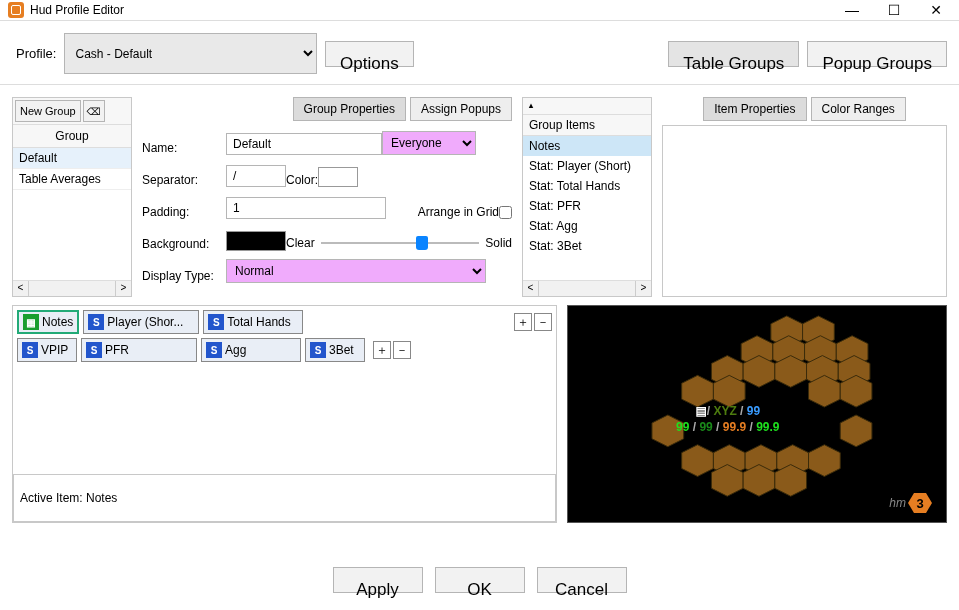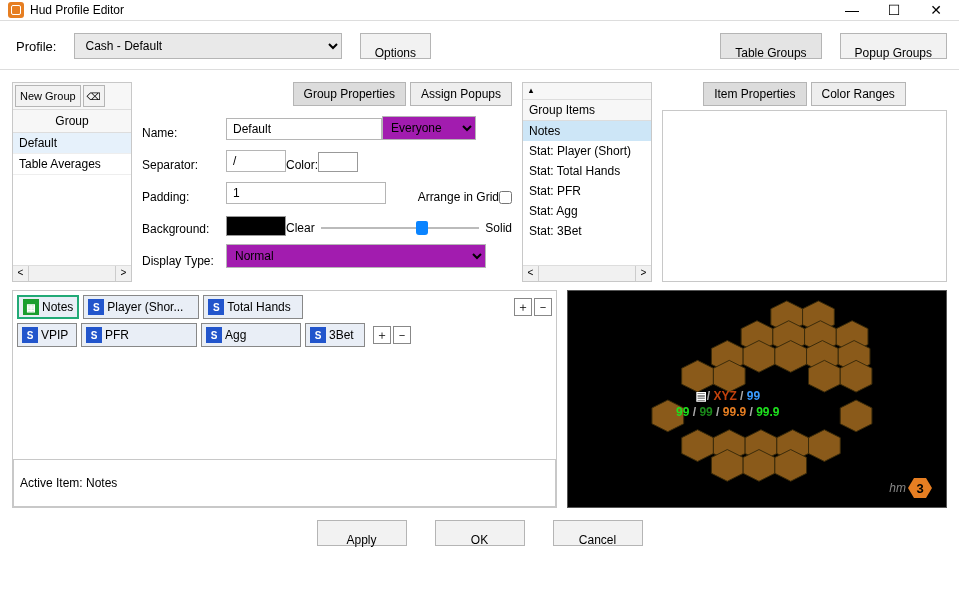--- a/index.html
+++ b/index.html
@@ -6,24 +6,24 @@
 body { background: #fff; width: 959px; height: 610px; overflow: hidden; }
 
 
 .titlebar { display: flex; align-items: center; height: 21px; padding: 0 2px 0 8px; border-bottom: 1px solid #ddd; background: #fff; }
 .titlebar .icon { width: 16px; height: 16px; background: #e67e22; border-radius: 3px; margin-right: 6px; position: relative; }
 .titlebar .icon::after { content: ""; position: absolute; inset: 3px; border: 1.5px solid #fff; border-radius: 2px; }
 .titlebar .title { flex: 1; font-size: 12px; }
 .titlebar .winbtn { width: 42px; height: 26px; display: flex; align-items: center; justify-content: center; font-size: 14px; }
 
 
-.profile-row { display: flex; align-items: center; gap: 18px; padding: 12px 12px 10px 16px; border-bottom: 1px solid #ddd; }
+.profile-row { display: flex; align-items: center; gap: 8px; padding: 12px 12px 10px 16px; border-bottom: 1px solid #ddd; }
 .profile-row .label { font-size: 13px; }
-.profile-row select.profile { flex: 1; max-width: 430px; height: 26px; padding: 2px 6px; border: 1px solid #b5b5b5; background: #e9e9e9; }
-.btn { height: 26px; padding: 12px 14px; border: 1px solid #b5b5b5; background: #f2f2f2; font-size: 12px; cursor: pointer; }
+.profile-row select.profile { flex: 1; max-width: 430px; height: 41px; padding: 2px 6px; border: 1px solid #b5b5b5; background: #e9e9e9; }
+.btn { height: 26px; padding: 12px 14px; border: 1px solid #b5b5b5; background: #f2f2f2; font-size: 17px; cursor: pointer; }
 .btn.toggle { background: #e4e4e4; }
 .spacer { flex: 1; }
 
 
 .body { padding: 12px; }
 
 
 .upper { display: grid; grid-template-columns: 120px 370px 130px 1fr; gap: 10px; height: 200px; }
 
 
@@ -41,21 +41,21 @@
 .hscroll .track { flex: 1; }
 
 
 .props-col { display: flex; flex-direction: column; gap: 6px; }
 .tabrow { display: flex; gap: 4px; justify-content: flex-end; margin-bottom: 2px; }
 .tab { border: 1px solid #b5b5b5; background: #eee; padding: 4px 10px; font-size: 12px; cursor: pointer; }
 .tab.active { background: #dcdcdc; }
 .form-row { display: flex; align-items: flex-end; height: 26px; }
 .form-row .lbl { width: 84px; font-size: 12px; }
 .form-row input[type=text] { height: 22px; padding: 2px 6px; border: 1px solid #b5b5b5; }
-.form-row select { height: 24px; padding: 2px 4px; border: 1px solid #b5b5b5; background: #a21caf; }
+.form-row select { height: 24px; padding: 2px 4px; border: 1px solid #b5b5b5; background: #f0abfc; }
 .name-input { width: 156px; }
 .everyone { width: 94px; }
 .sep-input { width: 60px; }
 .pad-input { width: 160px; }
 .color-swatch { width: 40px; height: 20px; border: 1px solid #999; background: #fff; cursor: pointer; }
 .bg-swatch { width: 60px; height: 20px; border: 1px solid #999; background: #000; cursor: pointer; }
 .slider-wrap { display: flex; align-items: center; gap: 6px; flex: 1; }
 .slider { flex: 1; position: relative; height: 16px; }
 .slider .track { position: absolute; left: 0; right: 0; top: 7px; height: 2px; background: #bbb; }
 .slider .thumb { position: absolute; top: 1px; left: 60%; width: 12px; height: 14px; background: #0a84ff; border-radius: 2px 2px 3px 3px; cursor: pointer; }
@@ -88,33 +88,33 @@
 .pm { display: flex; gap: 2px; margin-left: 4px; }
 .pm .pmbtn { width: 18px; height: 18px; border: 1px solid #888; background: #fff; display: flex; align-items: center; justify-content: center; font-size: 12px; cursor: pointer; }
 .active-item { border: 1px solid #c8c8c8; padding: 16px 6px; margin: 0 -4px -4px -4px; }
 
 
 .preview { width: 380px; height: 218px; background: #000; border: 1px solid #555; position: relative; overflow: hidden; }
 .hex-bg { position: absolute; inset: 0; }
 .hex-bg svg { width: 100%; height: 100%; }
 .hud-text { position: absolute; left: 108px; top: 98px; font-family: "Courier New", monospace; font-size: 14px; font-weight: bold; text-align: center; line-height: 1.3; }
 .hud-text .l1 { color: #fff; }
-.hud-text .l1 .player { color: #c2410c; margin-top: 32px; }
+.hud-text .l1 .player { color: #4d7c0f; margin-top: 32px; }
 .hud-text .l1 .hands { color: #3a9cff; }
 .hud-text .l1 .sep { color: #aaa; }
 .hud-text .l2 .v1 { color: #1ee01e; }
 .hud-text .l2 .v2 { color: #1a8a1a; }
 .hud-text .l2 .v3 { color: #e67e22; }
 .hud-text .l2 .v4 { color: #1ee01e; }
 .hud-text .l2 .sep { color: #aaa; }
 .brand { position: absolute; right: 14px; bottom: 8px; color: #888; font-size: 22px; font-style: italic; display: flex; align-items: center; gap: 2px; }
 .brand .hex3 { width: 24px; height: 22px; background: #e67e22; clip-path: polygon(25% 5%, 75% 5%, 100% 50%, 75% 95%, 25% 95%, 0% 50%); display: flex; align-items: center; justify-content: center; color: #000; font-style: normal; font-weight: bold; font-size: 13px; }
 
 
-.bottom { display: flex; justify-content: center; gap: 28px; padding: 12px 0 0 0; }
+.bottom { display: flex; justify-content: center; gap: 12px; padding: 12px 0 0 0; margin-top: 32px; }
 .bottom .btn { width: 90px; }
 
 .arrange-chk { width: 13px; height: 13px; }
 </style>
 </head>
 <body>
 
 <div class="titlebar">
   <div class="icon"></div>
   <div class="title">Hud Profile Editor</div>

